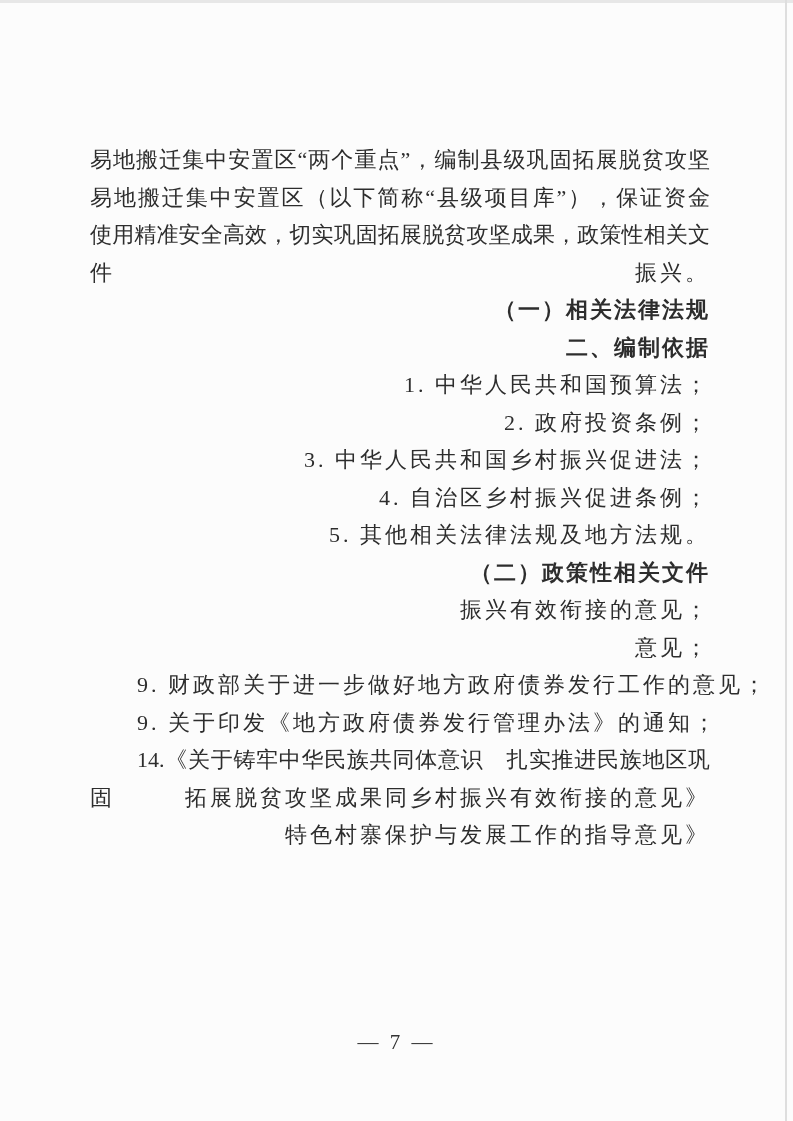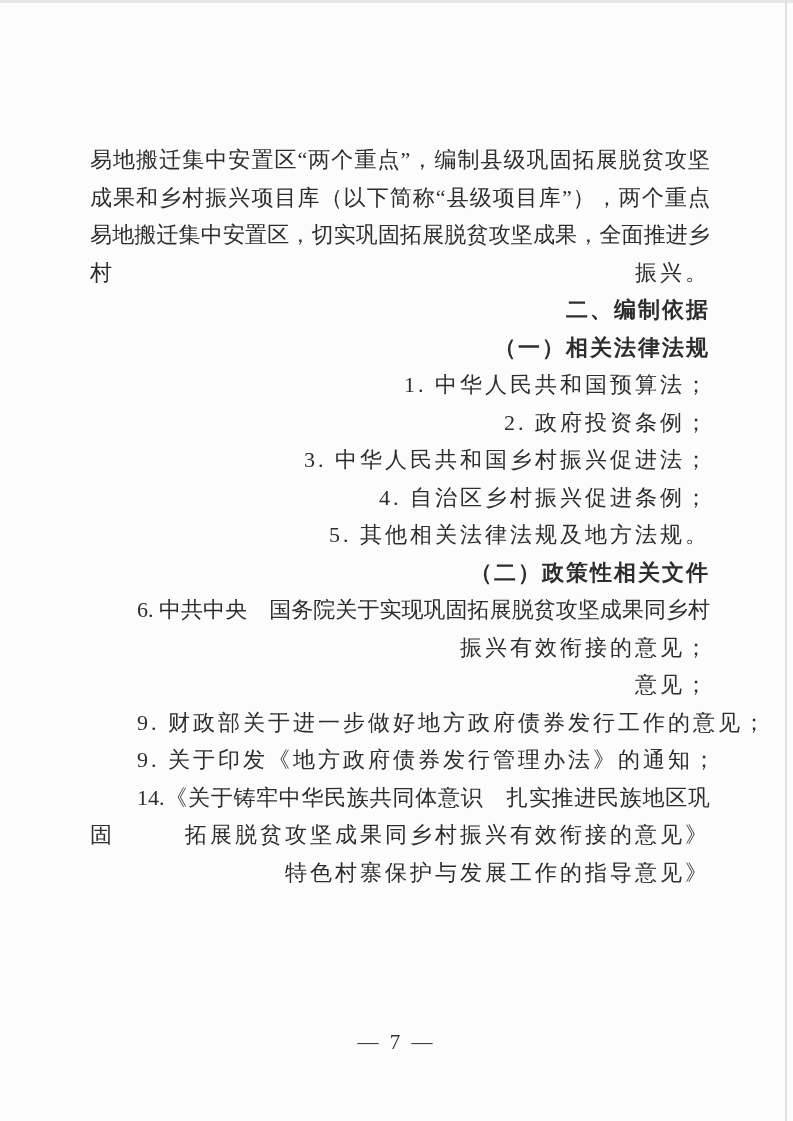--- a/index.html
+++ b/index.html
@@ -61,32 +61,31 @@
 </style>
 </head>
 <body>
 
 <div class="page">
   <div class="edge-top"></div>
   <div class="edge-right"></div>
 
   <div class="content">
     <div class="line full">易地搬迁集中安置区“两个重点”，编制县级巩固拓展脱贫攻坚</div>
-    <div class="line full">成果和乡村振兴项目库（以下简称“县级项目库”），两个重点</div>
-    <div class="line full">易地搬迁集中安置区，切实巩固拓展脱贫攻坚成果，全面推进乡村</div>
+    <div class="line full">易地搬迁集中安置区（以下简称“县级项目库”），保证资金</div>
+    <div class="line full">使用精准安全高效，切实巩固拓展脱贫攻坚成果，政策性相关文件</div>
     <div class="line">振兴。</div>
+    <div class="line indent bold">（一）相关法律法规</div>
     <div class="line indent bold">二、编制依据</div>
-    <div class="line indent bold">（一）相关法律法规</div>
     <div class="line indent">1. 中华人民共和国预算法；</div>
     <div class="line indent">2. 政府投资条例；</div>
     <div class="line indent">3. 中华人民共和国乡村振兴促进法；</div>
     <div class="line indent">4. 自治区乡村振兴促进条例；</div>
     <div class="line indent">5. 其他相关法律法规及地方法规。</div>
     <div class="line indent bold">（二）政策性相关文件</div>
-    <div class="line indent full">6. 中共中央　国务院关于实现巩固拓展脱贫攻坚成果同乡村</div>
     <div class="line">振兴有效衔接的意见；</div>
     <div class="line">意见；</div>
     <div class="line indent">9. 财政部关于进一步做好地方政府债券发行工作的意见；</div>
     <div class="line indent">9. 关于印发《地方政府债券发行管理办法》的通知；</div>
     <div class="line indent full">14.《关于铸牢中华民族共同体意识　扎实推进民族地区巩固</div>
     <div class="line">拓展脱贫攻坚成果同乡村振兴有效衔接的意见》</div>
     <div class="line">特色村寨保护与发展工作的指导意见》</div>
   </div>
 
   <div class="footer">— 7 —</div>

